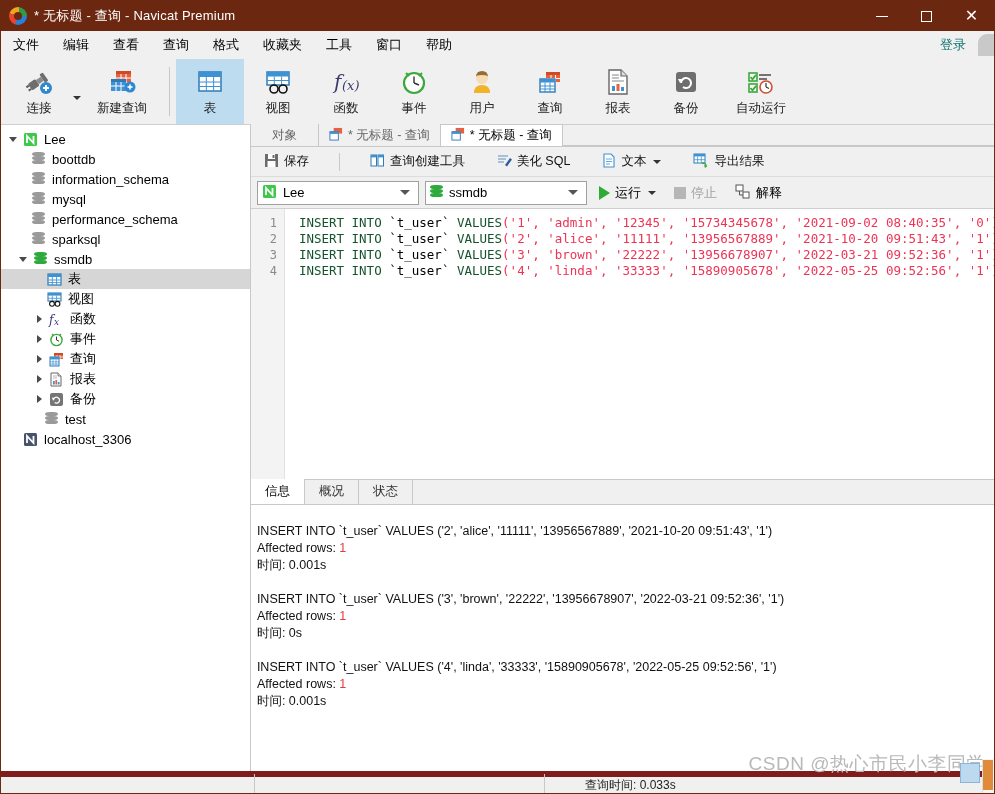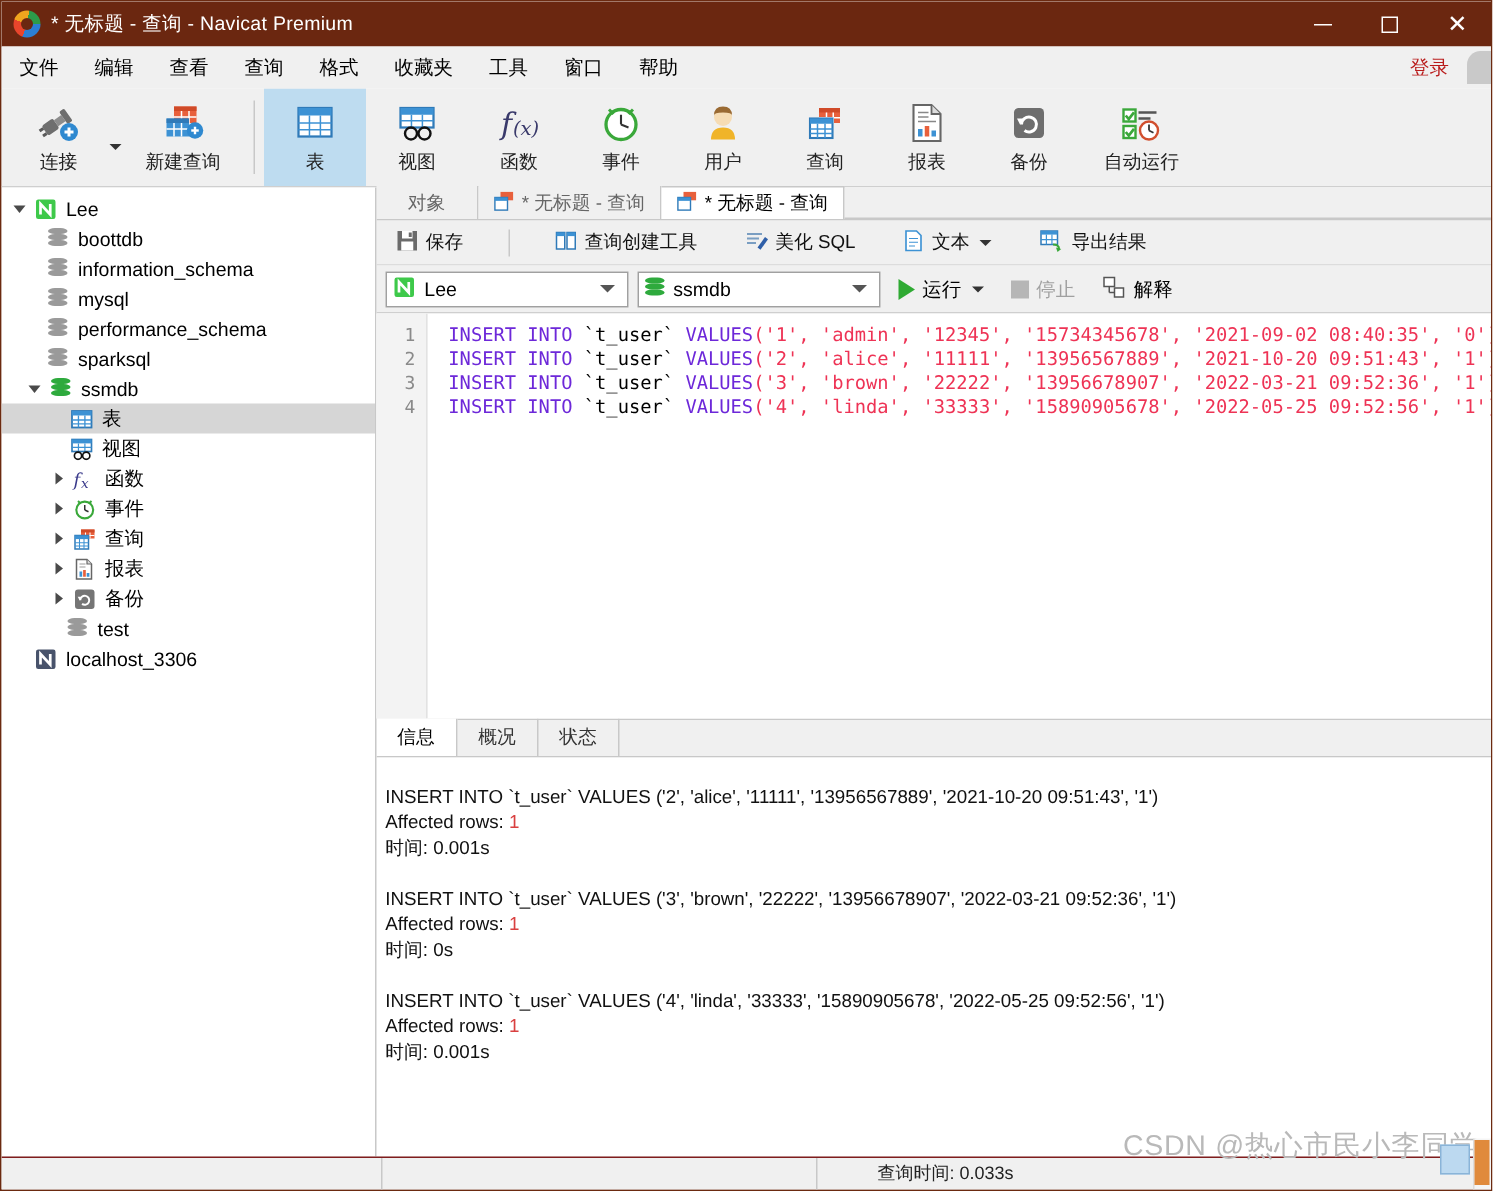--- a/index.html
+++ b/index.html
@@ -62,21 +62,21 @@
     display: flex;
     align-items: center;
     font-size: 13px;
     color: #000;
     border-bottom: none;
     position: relative;
   }
   .menu-item { padding: 4px 12px; cursor: default; white-space: nowrap; }
   .menu-spacer { flex: 1 1 auto; }
   .login-btn {
-    padding: 4px 10px; font-size: 13px; color: #b91c1c; margin-right: 18px;
+    padding: 4px 10px; font-size: 13px; color: #0f766e; margin-right: 18px;
     white-space: nowrap;
   }
   .avatar-cut {
     position: absolute; right: 0; top: 3px;
     width: 16px; height: 22px;
     background: #c9c9c9;
     border-top-left-radius: 9px;
   }
 
   
@@ -249,21 +249,21 @@
   .code {
     flex: 1 1 auto;
     padding: 6px 0 0 14px;
     font-family: "DejaVu Sans Mono", monospace;
     font-size: 12.5px;
     line-height: 16px;
     white-space: pre;
     overflow: hidden;
     color: #000;
   }
-  .kw   { color: #6d28d9; }
+  .kw   { color: #14532d; }
   .tbl  { color: #000000; }
   .str  { color: #ee3355; }
 
   
   .results {
     height: 292px;
     border-top: 1px solid #c8c8c8;
     display: flex; flex-direction: column;
     background: #ffffff;
     flex: 0 0 auto;
@@ -290,21 +290,21 @@
     line-height: 17px;
   }
   .msg-block { margin-bottom: 17px; }
   .msg-line { white-space: nowrap; }
   .num-red { color: #d94040; }
 
   
   .statusbar {
     height: 22px;
     background: #F0F0F0;
-    border-top: 1px solid #7f1d1d;
+    border-top: 6px solid #7f1d1d;
     display: flex; align-items: center;
     font-size: 12px; color: #222;
     position: relative;
   }
   .sb-left { width: 254px; height: 22px; border-right: 1px solid #c8c8c8; }
   .sb-mid  { width: 290px; height: 22px; border-right: 1px solid #c8c8c8; }
   .sb-time { padding-left: 40px; white-space: nowrap; }
 
   
   .watermark {

